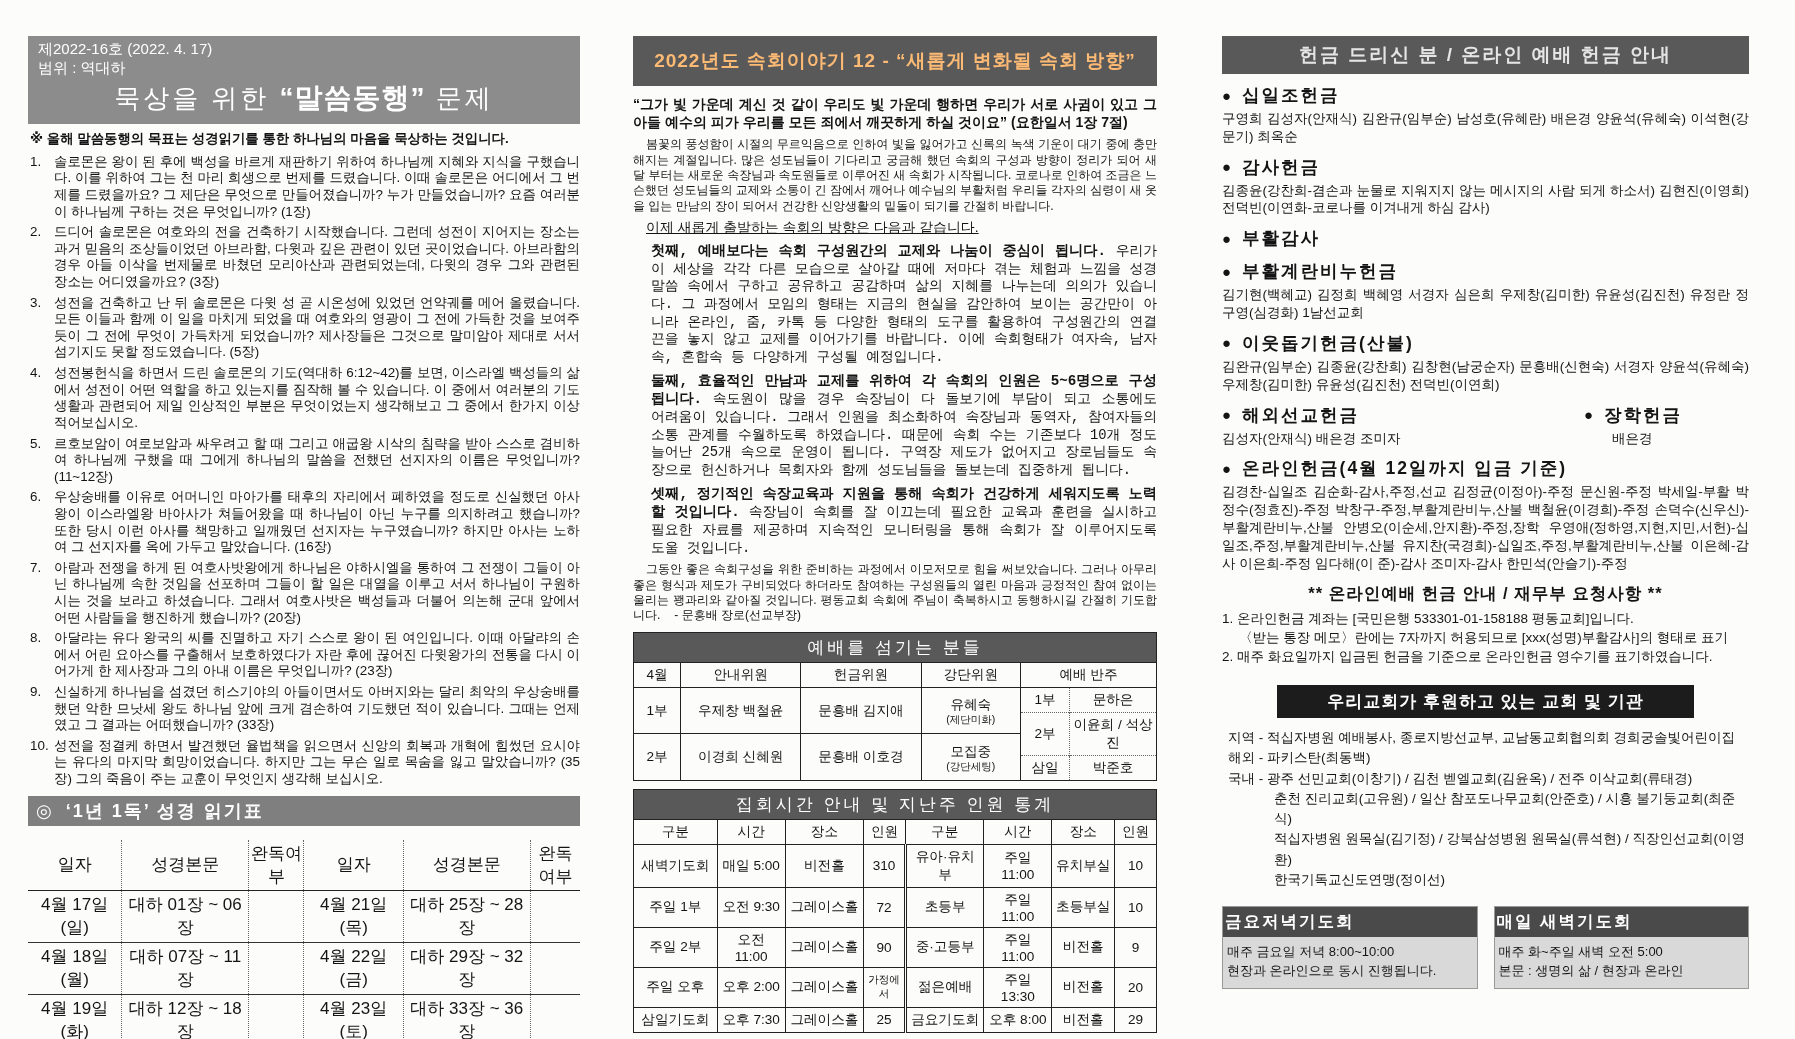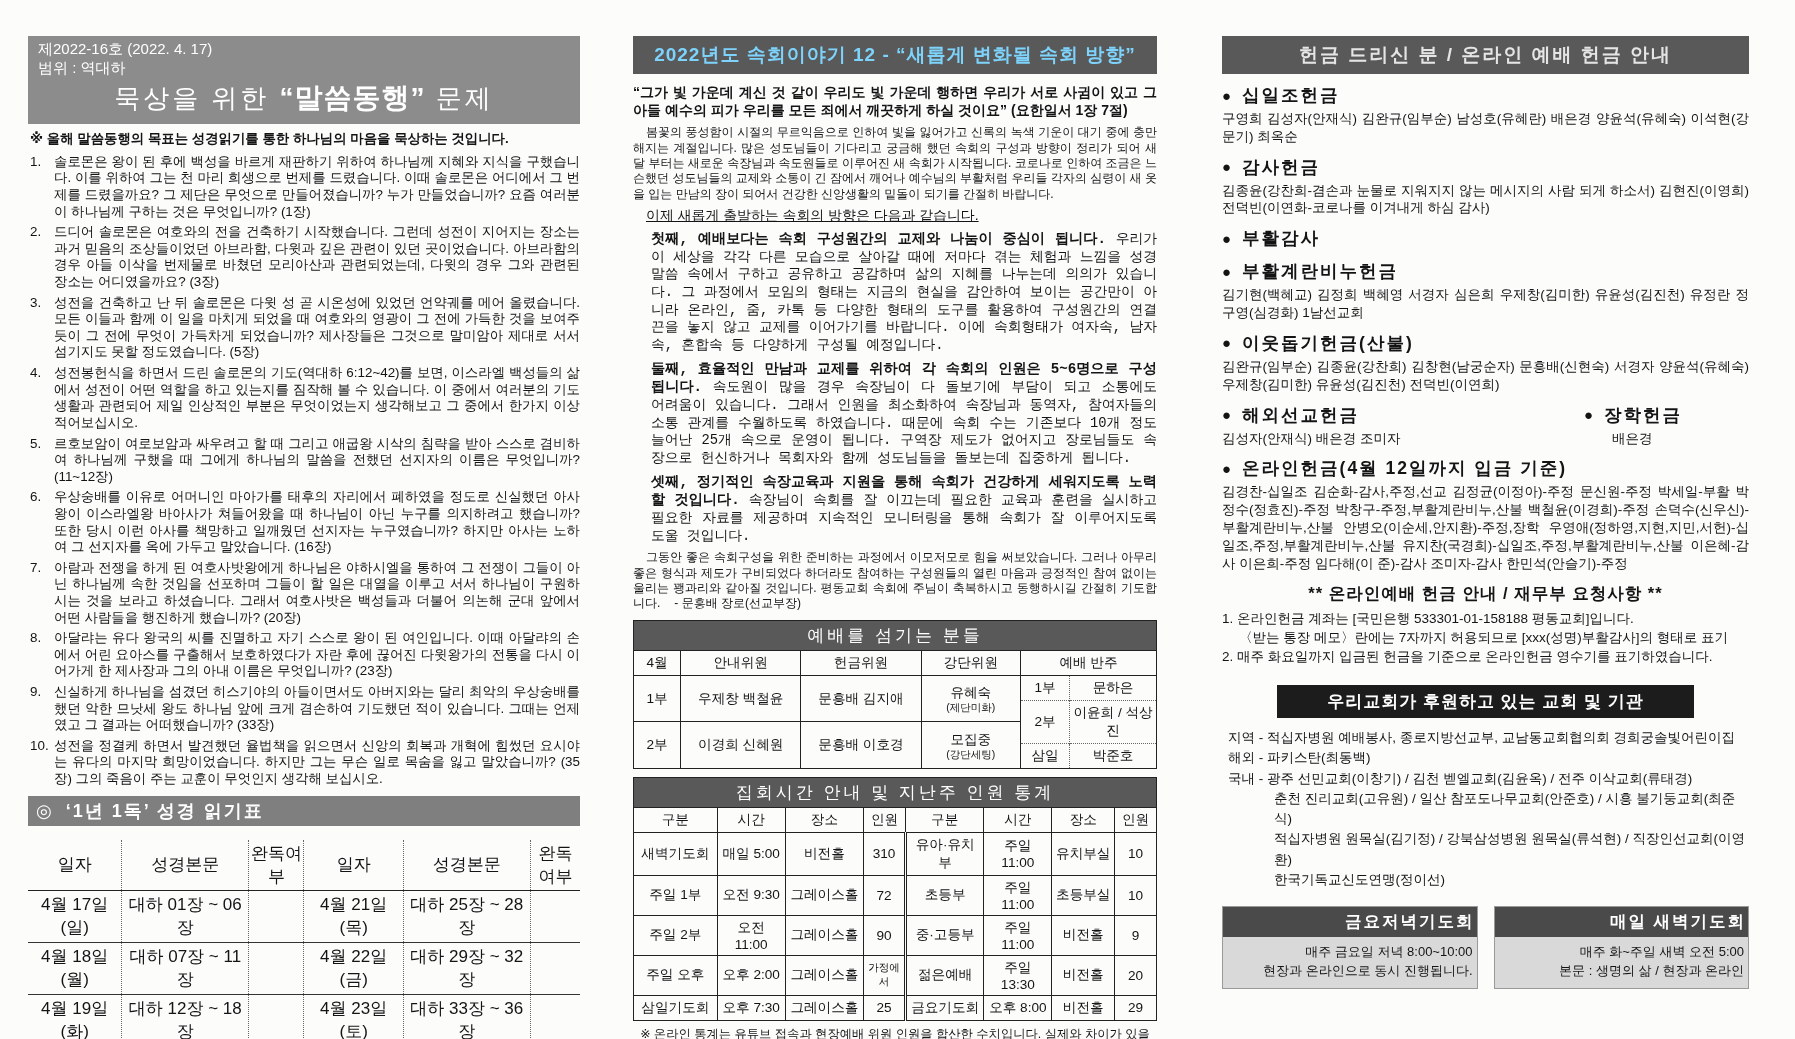--- a/index.html
+++ b/index.html
@@ -23,21 +23,21 @@
   .qnum{flex:0 0 24px;text-align:left;padding-left:2px;}
   .qtext{flex:1;}
   .graybar{background:#7f7f7f;color:#fff;font-weight:bold;font-size:18px;padding:3px 8px;display:flex;align-items:center;gap:12px;margin-top:8px;letter-spacing:2px;}
   table.reading{width:100%;border-collapse:collapse;font-size:17px;text-align:center;margin-top:14px;}
   table.reading th{font-weight:normal;border-bottom:1.5px solid #222;padding:2px 1px;}
   table.reading td{border-bottom:1px solid #333;padding:2.5px 1px;}
   table.reading td+td,table.reading th+th{border-left:1px dotted #666;}
   table.reading tr:last-child td{border-bottom:1.5px solid #111;}
 
   
-  .mhead{background:#595959;color:#7dd3fc;text-align:center;font-weight:bold;font-size:19px;padding:6px 2px;letter-spacing:1px;}
+  .mhead{background:#595959;color:#fdba74;text-align:center;font-weight:bold;font-size:19px;padding:12px 2px;letter-spacing:1px;}
   .verse{font-weight:bold;font-size:14px;line-height:1.3;margin:9px 0 6px 0;text-align:justify;}
   .para{font-size:12px;line-height:1.28;text-align:justify;margin:0 0 5px 0;text-indent:13px;}
   .goal{font-size:13.9px;margin:0 0 5px 0;padding-left:13px;}
   .goal span{text-decoration:underline;margin-top:24px;}
   .pt{font-size:13.8px;line-height:1.28;text-align:justify;margin:0 0 5px 18px;font-family:Liberation Mono, monospace;}
   .pt b{font-size:14.2px;}
   .sign{margin-left:14px;white-space:nowrap;}
   table.mtable{width:100%;border-collapse:collapse;font-size:13.6px;text-align:center;margin-top:8px;border:1.5px solid #111;}
   table.mtable td,table.mtable th{border:1px solid #222;padding:3px 2px;font-weight:normal;}
   table.mtable .thbar{background:#595959;color:#fff;font-weight:normal;font-size:17px;letter-spacing:3px;padding:3px;}
@@ -61,21 +61,21 @@
   .pair-left{flex:1;}
   .pair-right{width:165px;flex:0 0 165px;}
   .pair-right .sect-names{text-align:left;padding-left:28px;}
   .notice-title{text-align:center;font-weight:bold;font-size:16.5px;margin:11px 0 5px 0;letter-spacing:1px;}
   .notice-line{font-size:13.5px;line-height:1.4;}
   .notice-sub{padding-left:17px;}
   .support-bar{background:#1c1c1c;color:#fff;text-align:center;font-weight:bold;font-size:17px;padding:5px 8px;margin:18px auto 10px auto;width:76%;letter-spacing:1px;}
   .support-line{font-size:13.5px;line-height:1.5;padding-left:6px;}
   .support-line.cont{padding-left:52px;}
   .boxes{display:flex;gap:16px;margin-top:16px;}
-  .box{flex:1;background:#d9d9d9;text-align:right;border:1px solid #9a9a9a;}
+  .box{flex:1;background:#d9d9d9;text-align:left;border:1px solid #9a9a9a;}
   .box-head{background:#4a4a4a;color:#fff;font-weight:bold;font-size:16.5px;padding:4px 2px;letter-spacing:2px;}
   .box-body{font-size:13px;padding:6px 4px 7px 4px;line-height:1.45;}
 </style>
 </head>
 <body>
 
 <div class="col" id="col-left">
   <div class="lhead">
     <div class="lhead-top">
       <span>제2022-16호 (2022. 4. 17)</span>

